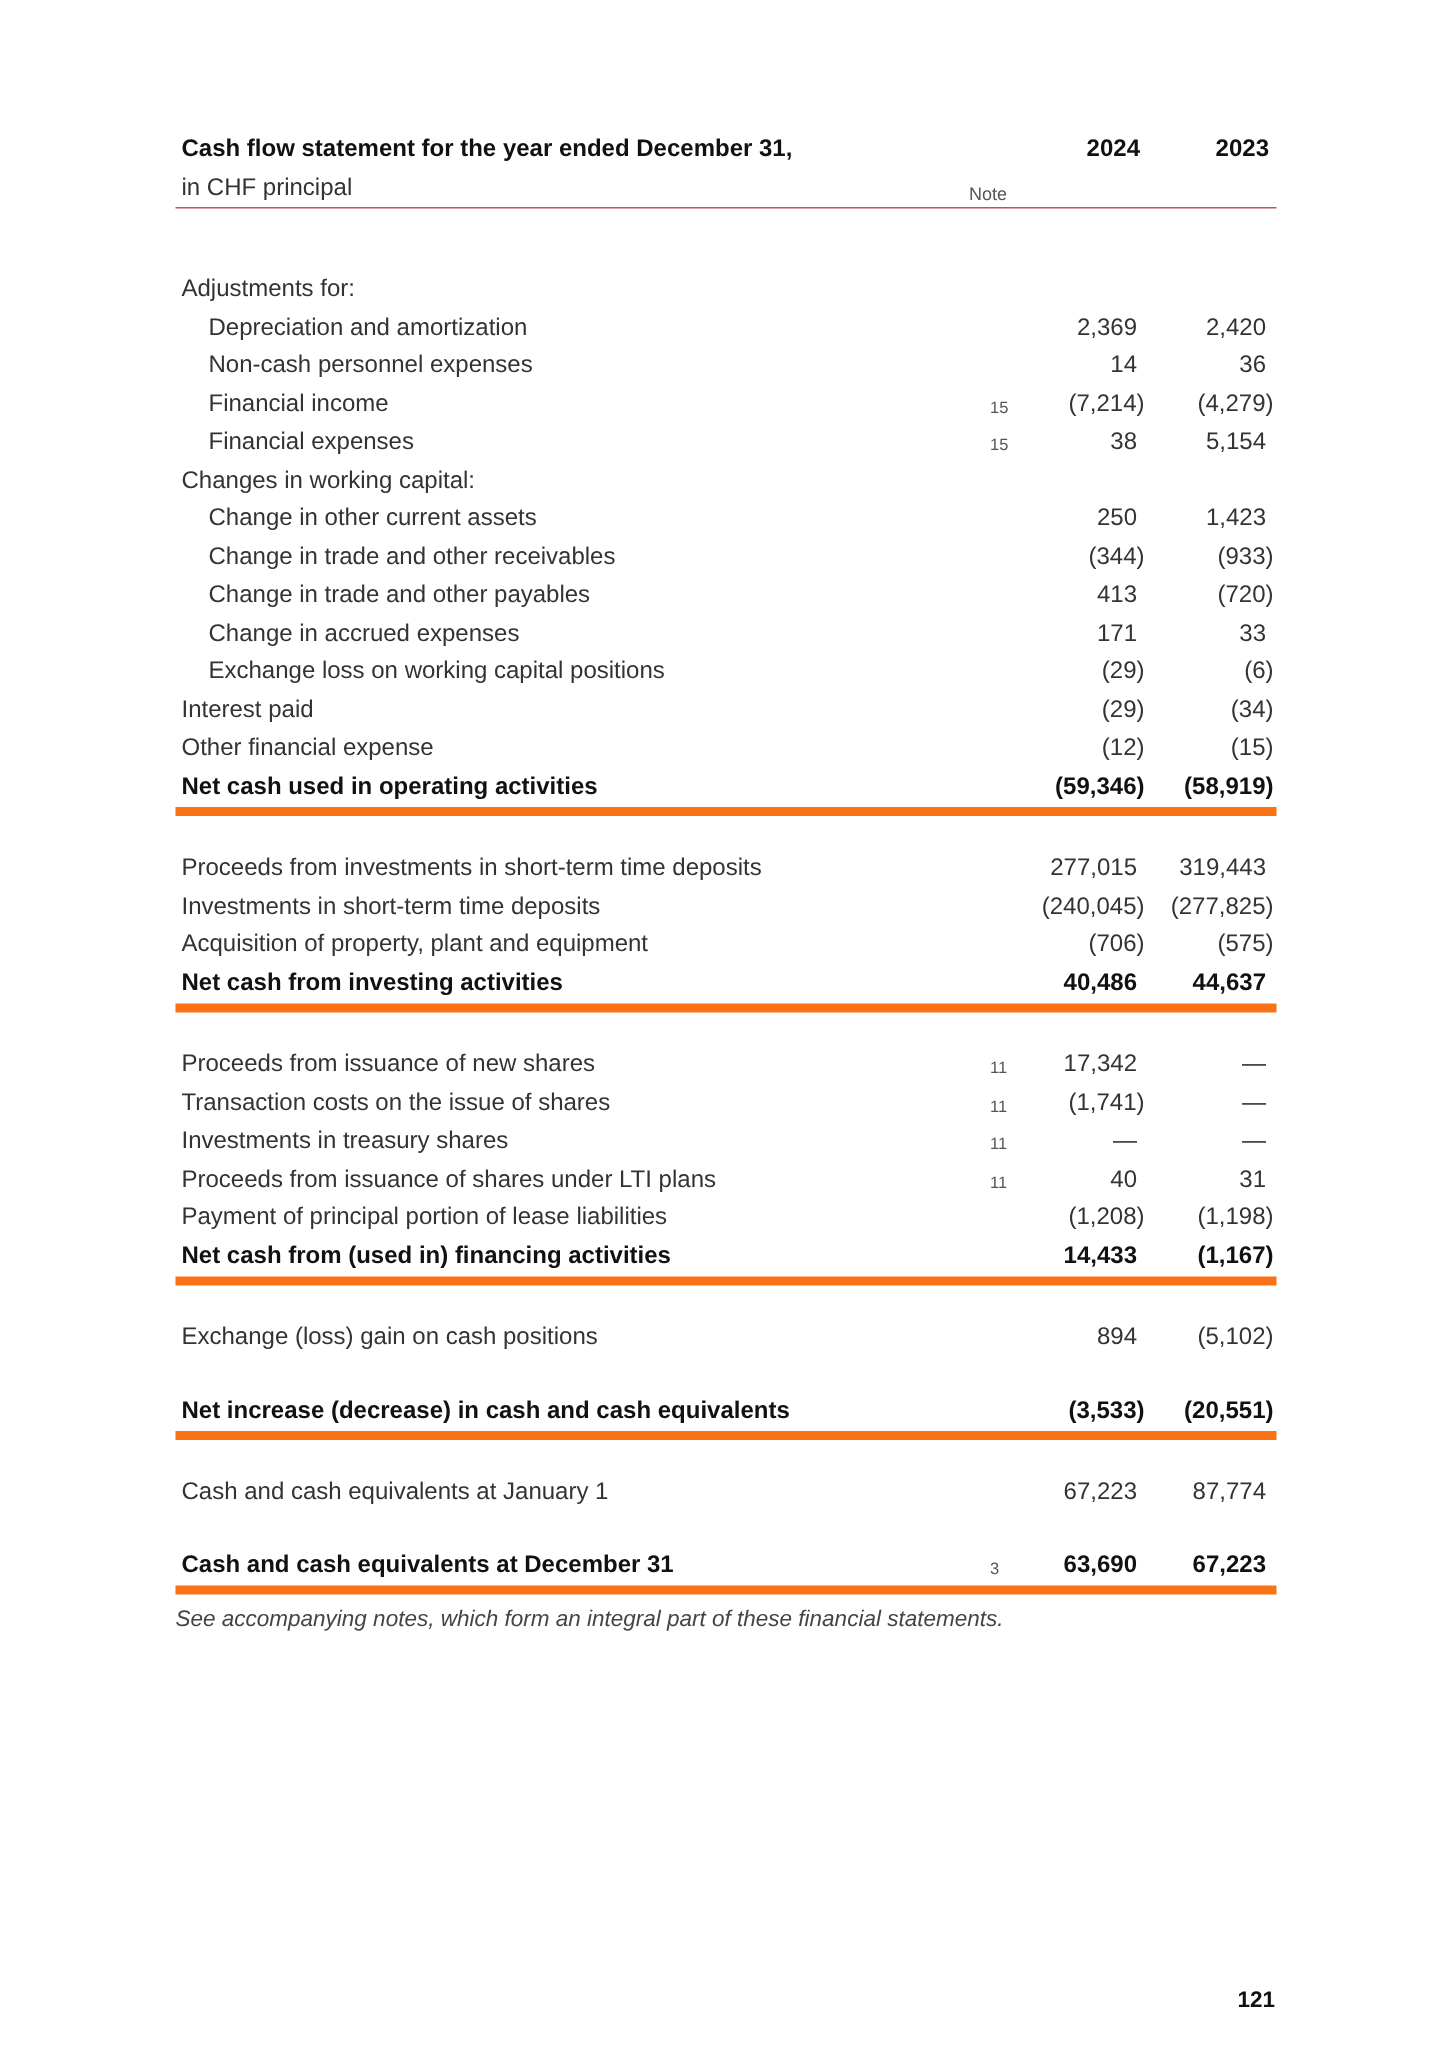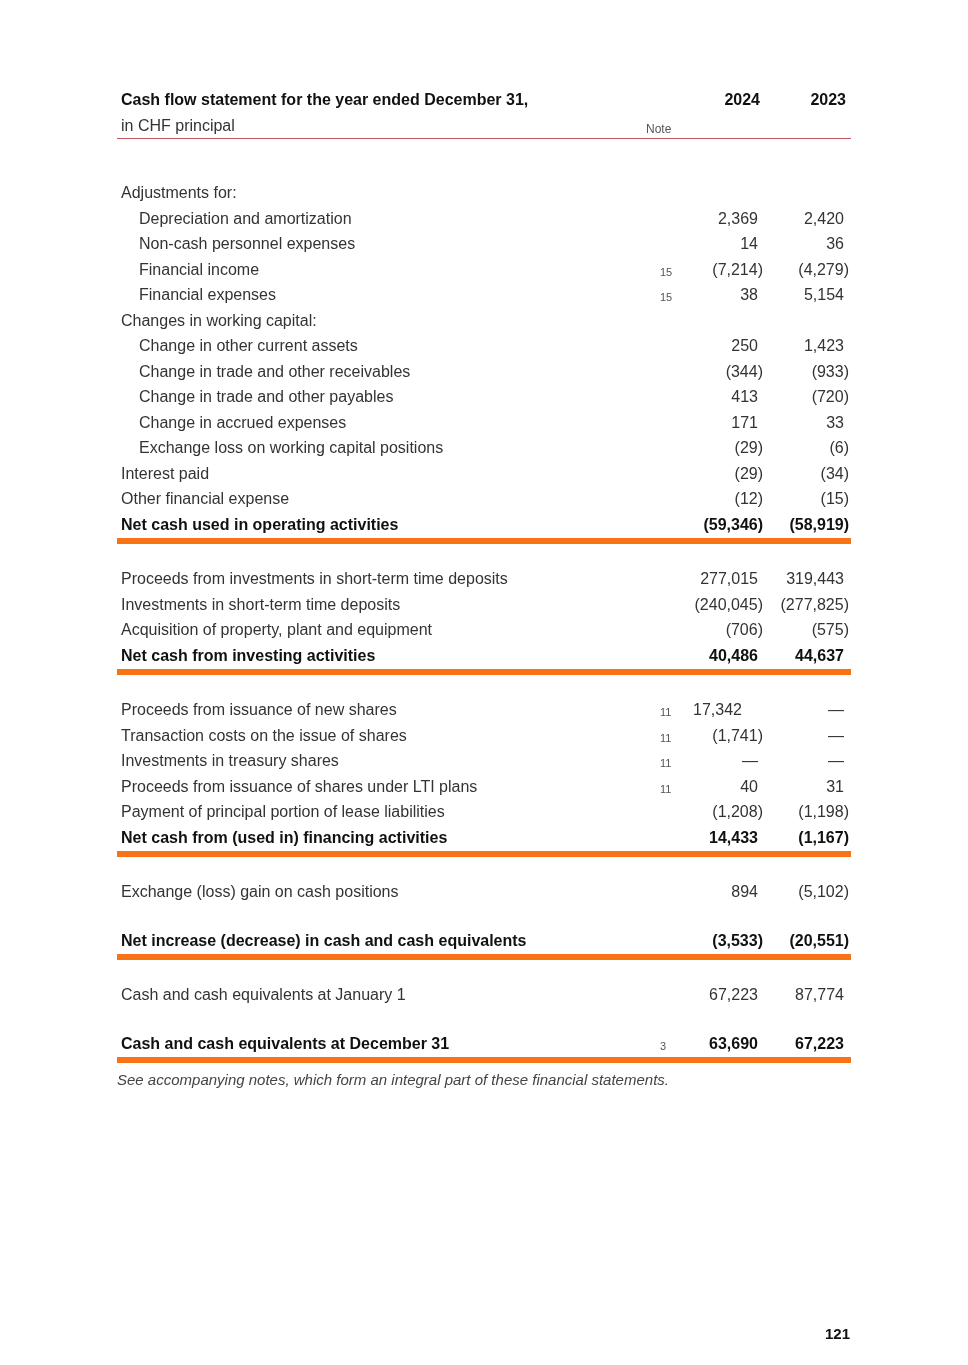--- a/index.html
+++ b/index.html
@@ -128,21 +128,21 @@
     </div>
   <div class="row bold total">
       <span class="lbl">Net cash from investing activities</span>
       <span class="v1" style="right: 93px;">40,486</span>
       <span class="v2" style="right: 7px;">44,637</span>
     </div>
   <div class="gap"></div>
   <div class="row">
       <span class="lbl">Proceeds from issuance of new shares</span>
       <span class="note">11</span>
-      <span class="v1" style="right: 109px;">17,342</span>
+      <span class="v1" style="right: 93px;">17,342</span>
       <span class="v2" style="right: 7px;">—</span>
     </div>
   <div class="row">
       <span class="lbl">Transaction costs on the issue of shares</span>
       <span class="note">11</span>
       <span class="v1">(1,741)</span>
       <span class="v2" style="right: 7px;">—</span>
     </div>
   <div class="row">
       <span class="lbl">Investments in treasury shares</span>

